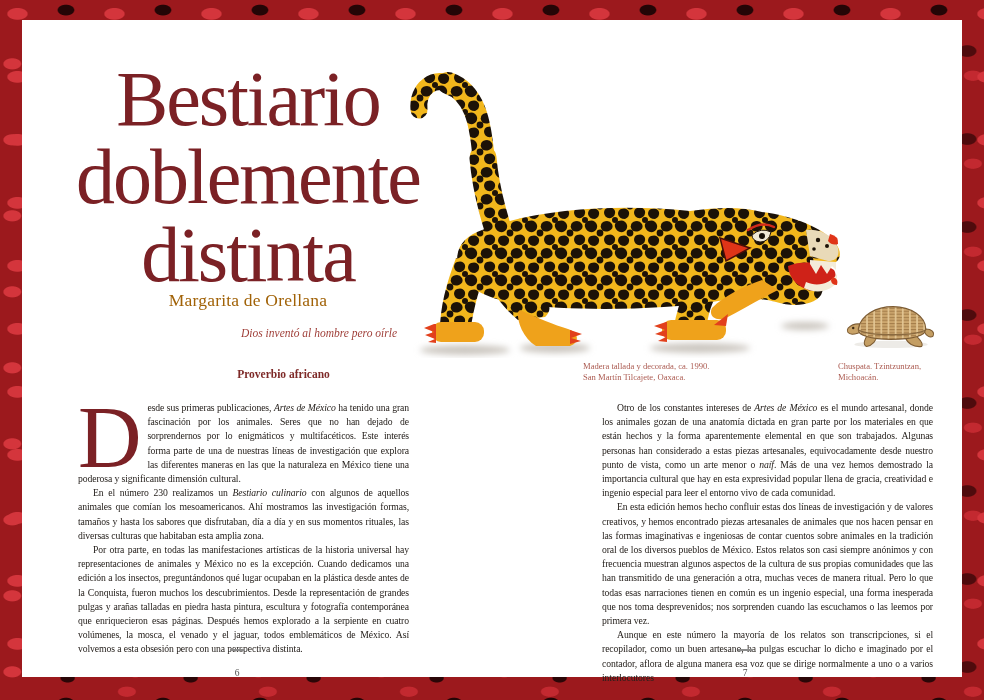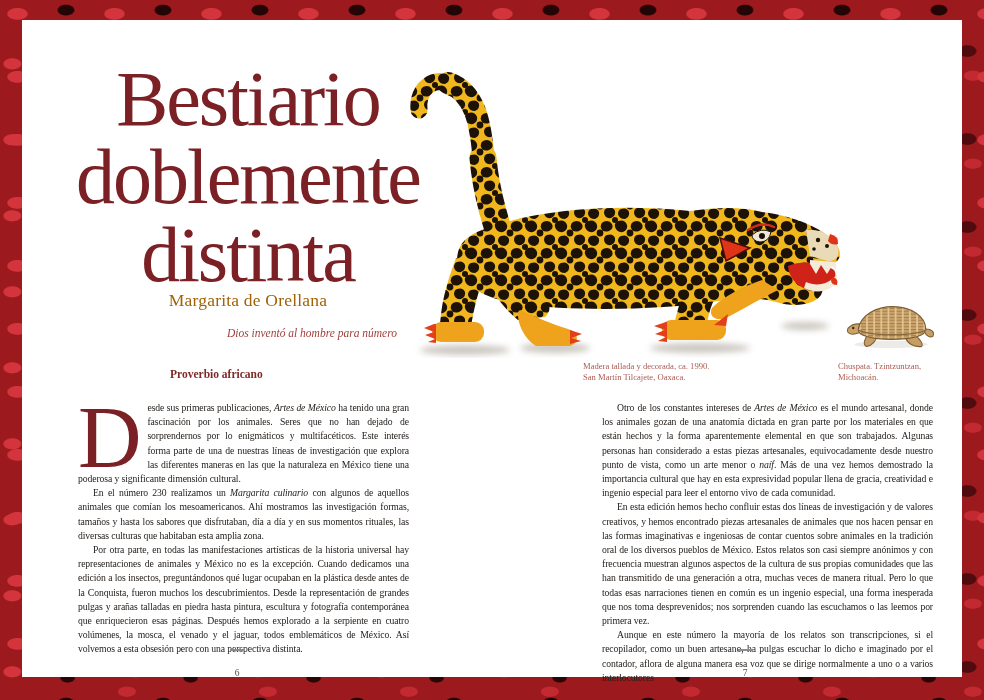--- a/index.html
+++ b/index.html
@@ -30,21 +30,21 @@
   .title-line{display:block;}
   .author{
     position:absolute;left:14px;top:270px;width:424px;text-align:center;
     color:#a16207;font-size:17.5px;letter-spacing:.2px;
   }
   .epigraph{
     position:absolute;left:148px;top:306px;width:227px;text-align:right;
     color:#9f3e38;font-style:italic;font-size:11.5px;line-height:14.5px;
   }
   .epi-source{
-    position:absolute;left:148px;top:348px;width:227px;text-align:left;
+    position:absolute;left:148px;top:348px;width:227px;text-align:center;
     color:#7e2a28;font-weight:bold;font-size:11.5px;
   }
   
   .jaguar{position:absolute;left:368px;top:38px;width:450px;height:300px;}
   .turtle{position:absolute;left:820px;top:278px;width:96px;height:52px;}
   .caption{
     position:absolute;top:341px;
     color:#ab5a50;font-size:8.6px;line-height:10.5px;white-space:pre-line;
   }
   .caption-jaguar{left:561px;width:220px;}
@@ -79,21 +79,21 @@
 
     <h1 class="title">
       <span class="title-line">Bestiario</span>
       <span class="title-line">doblemente</span>
       <span class="title-line">distinta</span>
     </h1>
 
     <div class="author">Margarita de Orellana</div>
 
     <div class="epigraph">
-      <div>Dios inventó al hombre para número</div>
+      <div>Dios inventó al hombre pero oírle</div>
     </div>
     <div class="epi-source">Proverbio africano</div>
 
     <svg class="jaguar" viewBox="0 0 450 300" aria-hidden="true">
       <defs>
         <pattern id="jagspots" width="30" height="27" patternUnits="userSpaceOnUse">
           <rect width="30" height="27" fill="#f2b71c"></rect>
           <path d="M3 2 Q9 -1 12 4 Q14 9 9 11 Q3 13 1 8 Q0 4 3 2Z" fill="#1c1207"></path>
           <path d="M18 1 Q25 -1 27 5 Q28 10 23 12 Q17 13 15 7 Q14 3 18 1Z" fill="#1c1207"></path>
           <path d="M7 15 Q13 13 15 18 Q16 23 11 25 Q5 26 4 20 Q4 16 7 15Z" fill="#1c1207"></path>
@@ -174,21 +174,21 @@
       <path d="M82 30 C88 30 91 33 89 37 C86 39 82 36 81 33 Z" fill="#c49e63" stroke="#7d5c33" stroke-width="1"></path>
     </svg>
 
     <div class="caption caption-jaguar">Madera tallada y decorada, ca. 1990.
 San Martín Tilcajete, Oaxaca.</div>
     <div class="caption caption-turtle">Chuspata. Tzintzuntzan,
 Michoacán.</div>
 
     <div class="col col-left">
       <p class="para"><span class="dropcap">D</span><span><span>esde sus primeras publicaciones, </span><i>Artes de México</i><span> ha tenido una gran fascinación por los animales. Seres que no han dejado de sorprendernos por lo enigmáticos y multifacéticos. Este interés forma parte de una de nuestras líneas de investigación que explora las diferentes maneras en las que la naturaleza en México tiene una poderosa y significante dimensión cultural.</span></span></p>
-      <p class="para indent"><span>En el número 230 realizamos un </span><i>Margarita culinario</i><span> con algunos de aquellos animales que comían los mesoamericanos. Ahí mostramos las investigación formas, tamaños y hasta los sabores que disfrutaban, día a día y en sus momentos rituales, las diversas culturas que habitaban esta amplia zona.</span></p>
+      <p class="para indent"><span>En el número 230 realizamos un </span><i>Bestiario culinario</i><span> con algunos de aquellos animales que comían los mesoamericanos. Ahí mostramos las investigación formas, tamaños y hasta los sabores que disfrutaban, día a día y en sus momentos rituales, las diversas culturas que habitaban esta amplia zona.</span></p>
       <p class="para indent"><span>Por otra parte, en todas las manifestaciones artísticas de la historia universal hay representaciones de animales y México no es la excepción. Cuando dedicamos una edición a los insectos, preguntándonos qué lugar ocupaban en la plástica desde antes de la Conquista, fueron muchos los descubrimientos. Desde la representación de grandes pulgas y arañas talladas en piedra hasta pintura, escultura y fotografía contemporánea que enriquecieron esas páginas. Después hemos explorado a la serpiente en cuatro volúmenes, la mosca, el venado y el jaguar, todos emblemáticos de México. Así volvemos a esta obsesión pero con una perspectiva distinta.</span></p>
     </div>
 
     <div class="col col-right">
       <p class="para indent"><span>Otro de los constantes intereses de </span><i>Artes de México</i><span> es el mundo artesanal, donde los animales gozan de una anatomía dictada en gran parte por los materiales en que están hechos y la forma aparentemente elemental en que son trabajados. Algunas personas han considerado a estas piezas artesanales, equivocadamente desde nuestro punto de vista, como un arte menor o </span><i>naíf</i><span>. Más de una vez hemos demostrado la importancia cultural que hay en esta expresividad popular llena de gracia, creatividad e ingenio especial para leer el entorno vivo de cada comunidad.</span></p>
       <p class="para indent"><span>En esta edición hemos hecho confluir estas dos líneas de investigación y de valores creativos, y hemos encontrado piezas artesanales de animales que nos hacen pensar en las formas imaginativas e ingeniosas de contar cuentos sobre animales en la tradición oral de los diversos pueblos de México. Estos relatos son casi siempre anónimos y con frecuencia muestran algunos aspectos de la cultura de sus propias comunidades que las han transmitido de una generación a otra, muchas veces de manera ritual. Pero lo que todas esas narraciones tienen en común es un ingenio especial, una forma inesperada que nos toma desprevenidos; nos sorprenden cuando las escuchamos o las leemos por primera vez.</span></p>
       <p class="para indent"><span>Aunque en este número la mayoría de los relatos son transcripciones, si el recopilador, como un buen artesano, ha pulgas escuchar lo dicho e imaginado por el contador, aflora de alguna manera esa voz que se dirige normalmente a uno o a varios interlocutores</span></p>
     </div>
 
     <div class="folio folio-left">

